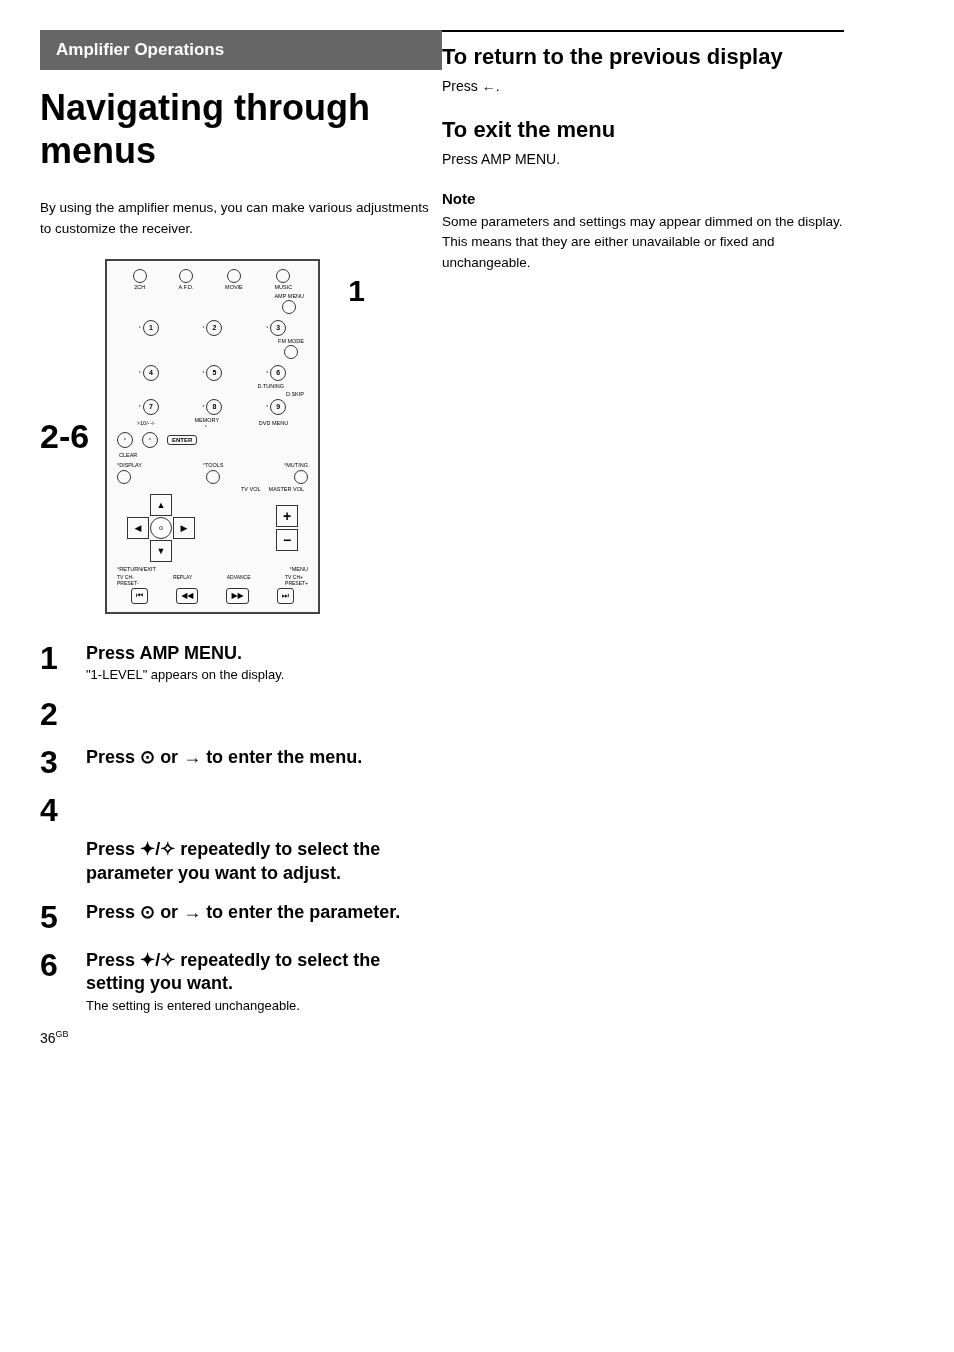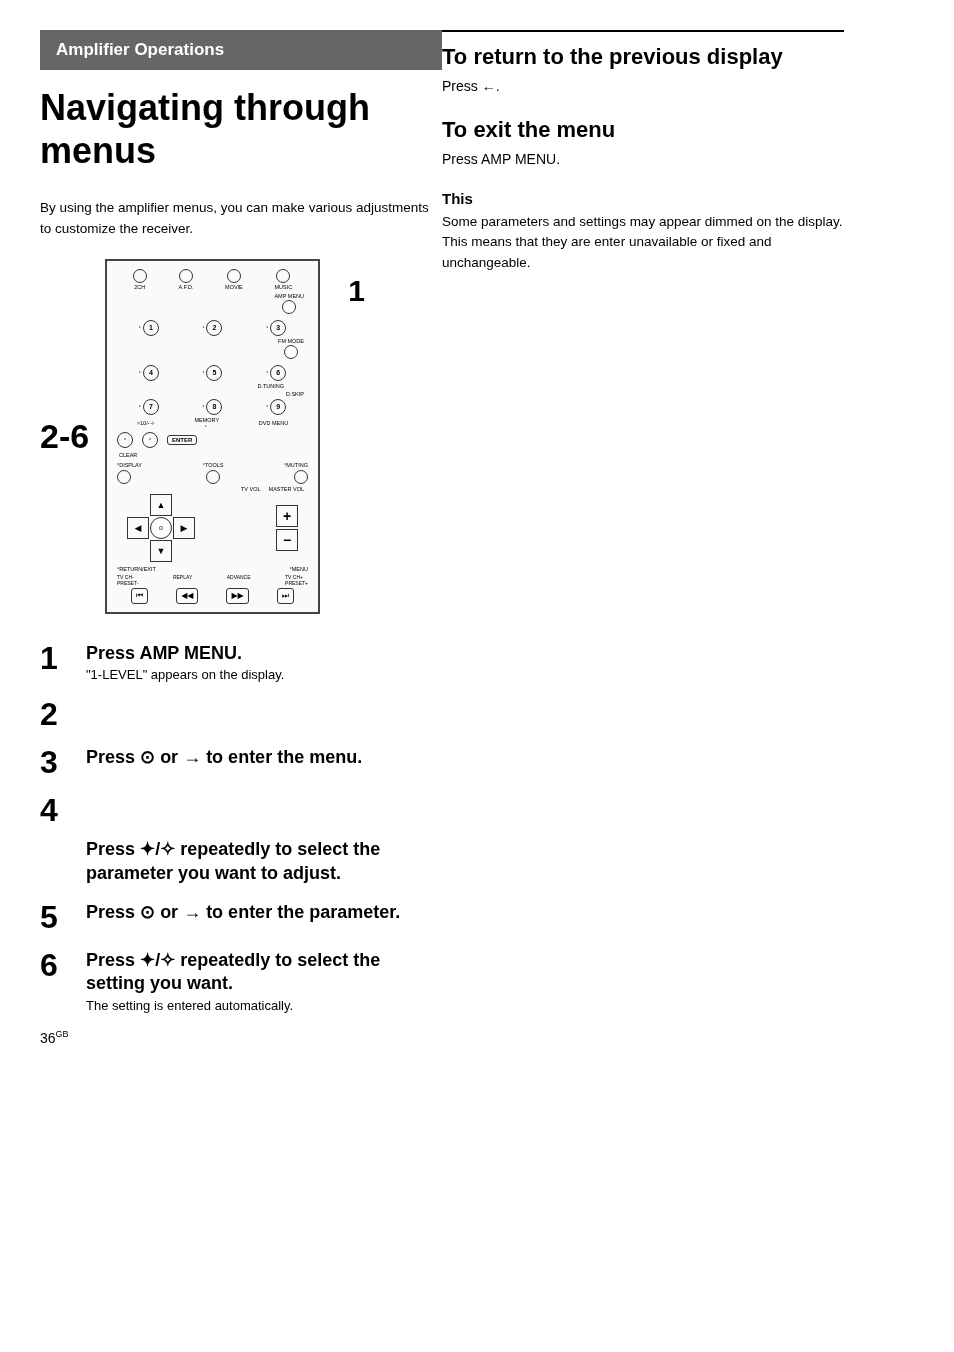--- a/index.html
+++ b/index.html
@@ -246,21 +246,21 @@
           <span style="font-size:32px; font-weight:bold; min-width:46px; line-height:1;">5</span>
           <div>
             <div style="font-size:18px; font-weight:bold; line-height:1.3;">Press ⊙ or → to enter the parameter.</div>
           </div>
         </div>
 
         <div style="display:flex; align-items:flex-start; margin-bottom:16px;">
           <span style="font-size:32px; font-weight:bold; min-width:46px; line-height:1;">6</span>
           <div>
             <div style="font-size:18px; font-weight:bold; line-height:1.3;">Press ✦/✧ repeatedly to select the setting you want.</div>
-            <div style="font-size:13px; margin-top:2px;">The setting is entered automatically.</div>
+            <div style="font-size:13px; margin-top:2px;">The setting is entered unchangeable.</div>
           </div>
         </div>
 
       </div>
 
       <div style="font-size:14px; margin-top:10px;">
         <span>36</span><sup style="font-size:9px;">GB</sup>
       </div>
     </div>
 
@@ -271,19 +271,19 @@
         <h2 style="font-size:22px; font-weight:bold; margin-bottom:6px;margin-top:12px;">To return to the previous display</h2>
         <p style="font-size:14px; line-height:1.5;">Press ←.</p>
       </div>
 
       <div style="margin-top:20px;">
         <h2 style="font-size:22px; font-weight:bold; margin-bottom:6px;">To exit the menu</h2>
         <p style="font-size:14px; line-height:1.5;">Press AMP MENU.</p>
       </div>
 
       <div style="margin-top:20px;">
-        <h3 style="font-size:15px; font-weight:bold; margin-bottom:5px;">This</h3>
-        <p style="font-size:13.5px; line-height:1.5;">Some parameters and settings may appear dimmed on the display. This means that they are enter unavailable or fixed and unchangeable.</p>
+        <h3 style="font-size:15px; font-weight:bold; margin-bottom:5px;">Note</h3>
+        <p style="font-size:13.5px; line-height:1.5;">Some parameters and settings may appear dimmed on the display. This means that they are either unavailable or fixed and unchangeable.</p>
       </div>
     </div>
 
   </div>
 </div>
 
 </body></html>

